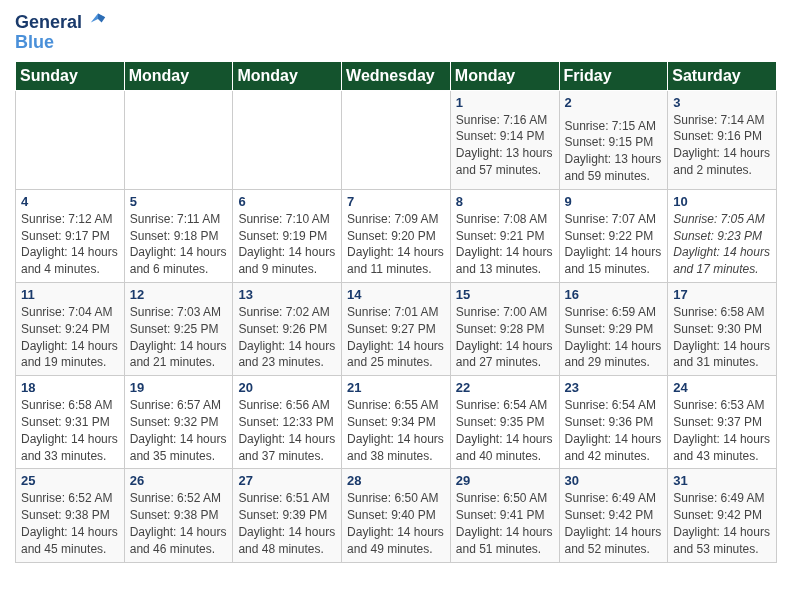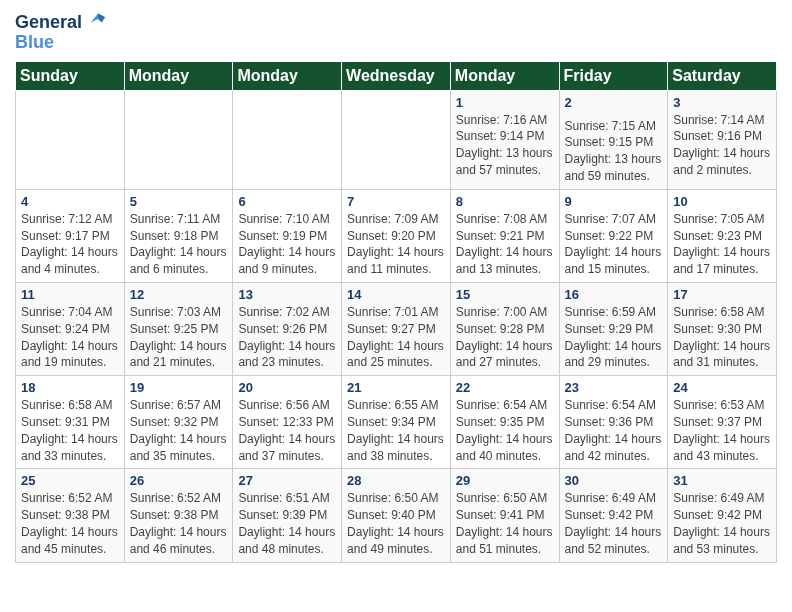--- a/index.html
+++ b/index.html
@@ -194,21 +194,21 @@
           </td>
           <td>
             <span class="day-num">9</span>
             <div class="day-info" style="white-space: pre-line;">Sunrise: 7:07 AM
 Sunset: 9:22 PM
 Daylight: 14 hours
 and 15 minutes.</div>
           </td>
           <td>
             <span class="day-num">10</span>
-            <div class="day-info" style="white-space: pre-line;">Sunrise: 7:05 AM
+            <div class="day-info" style="white-space: pre-line; font-style: italic;">Sunrise: 7:05 AM
 Sunset: 9:23 PM
 Daylight: 14 hours
 and 17 minutes.</div>
           </td>
         </tr>
         <tr>
           <td>
             <span class="day-num">11</span>
             <div class="day-info" style="white-space: pre-line;">Sunrise: 7:04 AM
 Sunset: 9:24 PM

